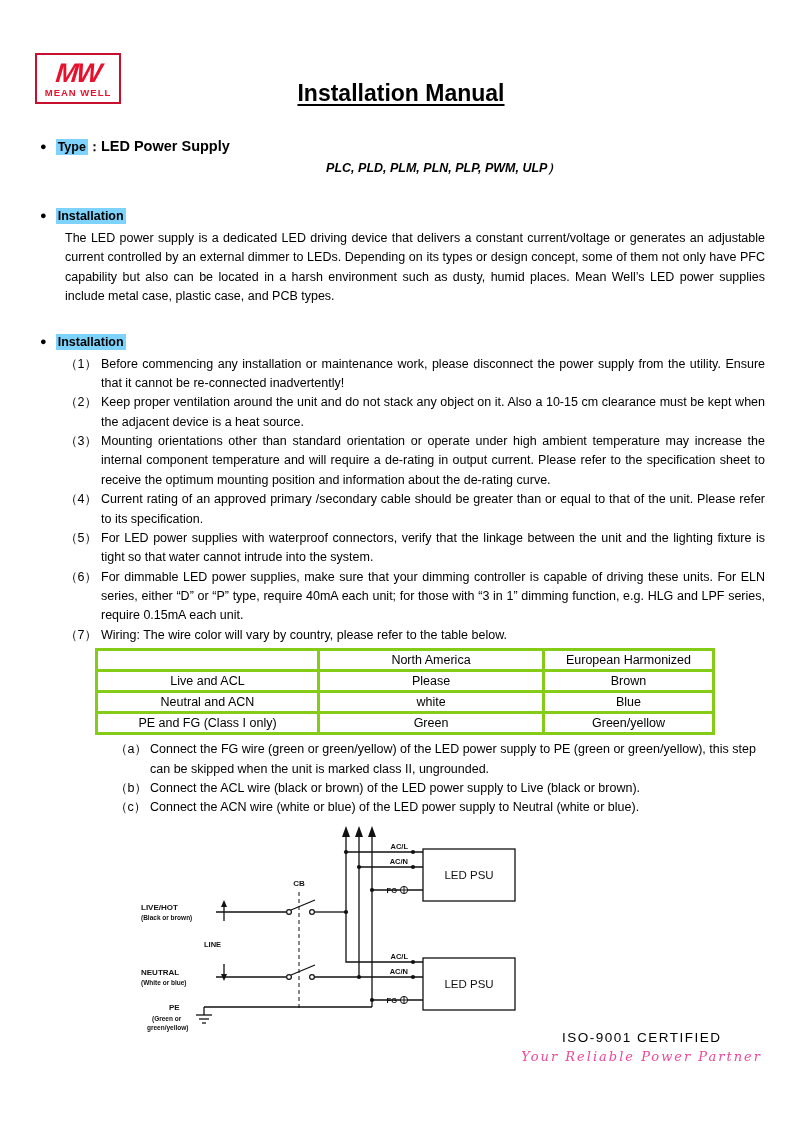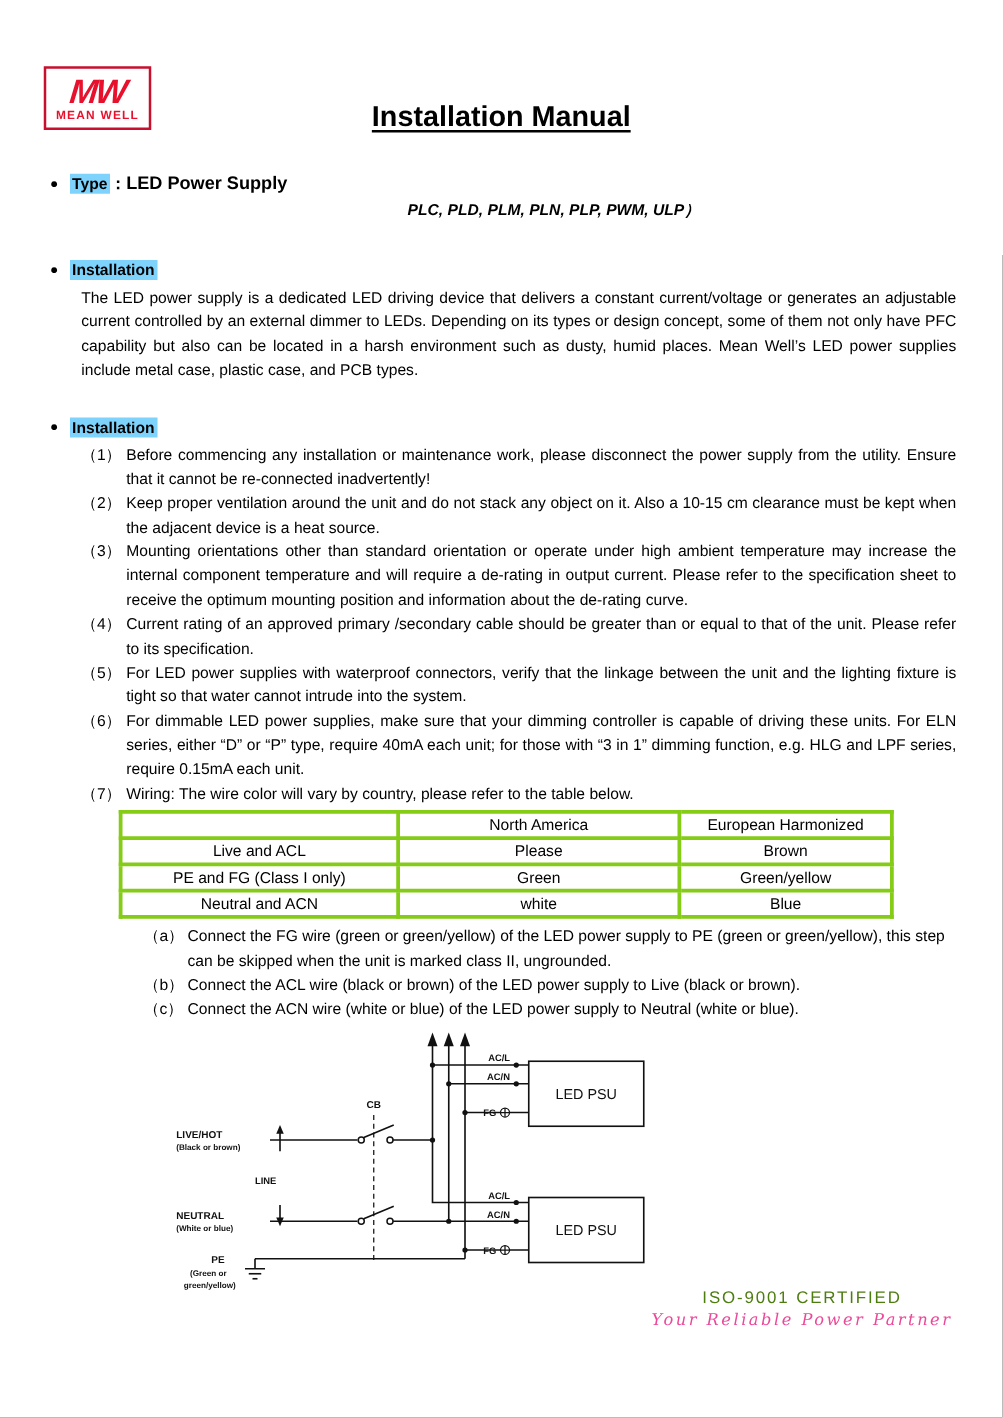--- a/index.html
+++ b/index.html
@@ -48,21 +48,21 @@
   .sub-item { display:flex; }
   .sub-item .num { flex:0 0 35px; }
   .sub-item .txt { flex:1; }
 
   .diagram-wrap { margin-top:4px; }
   .diagram-wrap svg { display:block; margin-left:136px; }
   svg text { font-family:"Liberation Sans", sans-serif; }
   .dlabel { font-weight:bold; }
 
   .footer { position:absolute; top:1030px; right:40px; text-align:center; }
-  .iso { font-size:13.5px; letter-spacing:1.5px; color:#4d7c0f; }
+  .iso { font-size:13.5px; letter-spacing:1.5px; color:#000000; }
   .slogan { margin-top:4px; font-family:"DejaVu Serif", serif; font-style:italic;
             font-weight:normal; font-size:13px; letter-spacing:2px; color:#ec4899; }
 </style>
 </head>
 <body>
 
 <div class="page">
 
   <div class="header">
     <div class="logo">
@@ -137,28 +137,28 @@
         <th></th>
         <th>North America</th>
         <th>European Harmonized</th>
       </tr>
       <tr>
         <td>Live and ACL</td>
         <td>Please</td>
         <td>Brown</td>
       </tr>
       <tr>
+        <td>Neutral and ACN</td>
+        <td>white</td>
+        <td>Blue</td>
+      </tr>
+      <tr>
         <td>PE and FG (Class I only)</td>
         <td>Green</td>
         <td>Green/yellow</td>
-      </tr>
-      <tr>
-        <td>Neutral and ACN</td>
-        <td>white</td>
-        <td>Blue</td>
       </tr>
     </tbody>
   </table>
 
   <div class="sub-steps">
     <div class="sub-item">
       <span class="num">（a）</span>
       <div class="txt">Connect the FG wire (green or green/yellow) of the LED power supply to PE (green or green/yellow), this step can be skipped when the unit is marked class II, ungrounded.</div>
     </div>
     <div class="sub-item">

